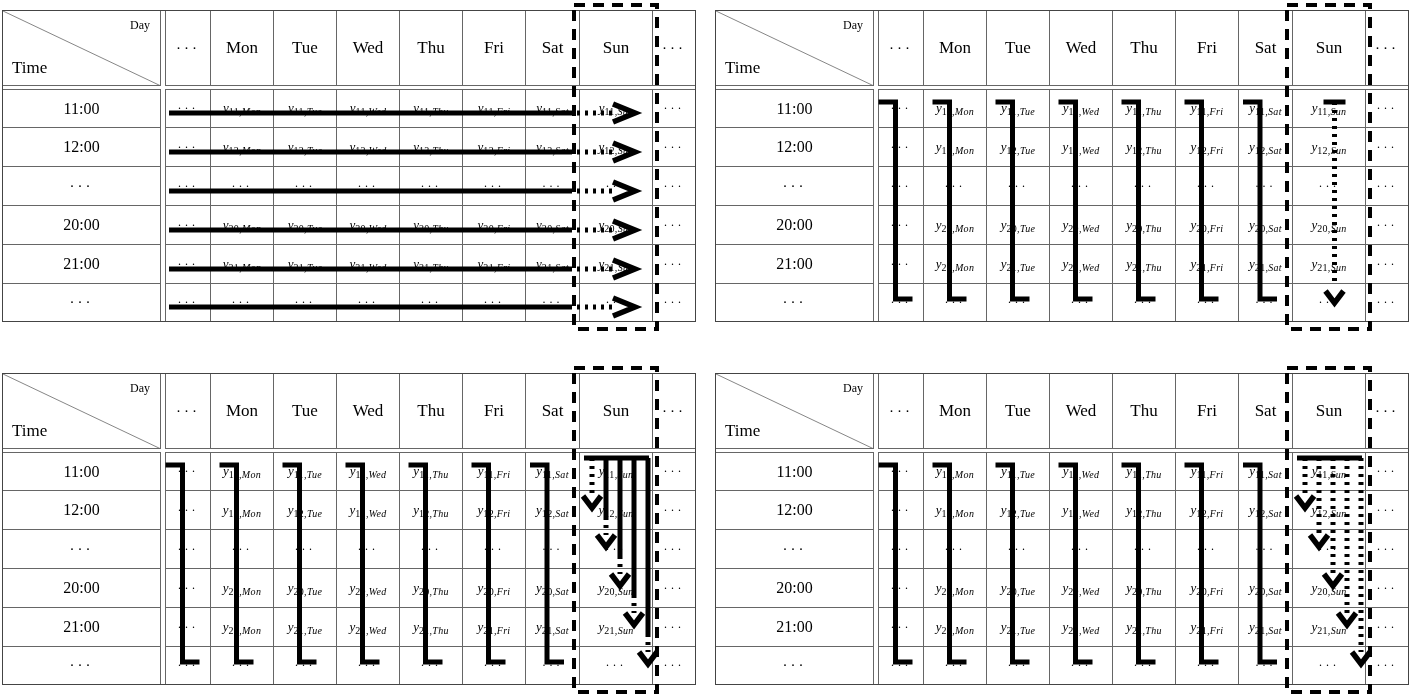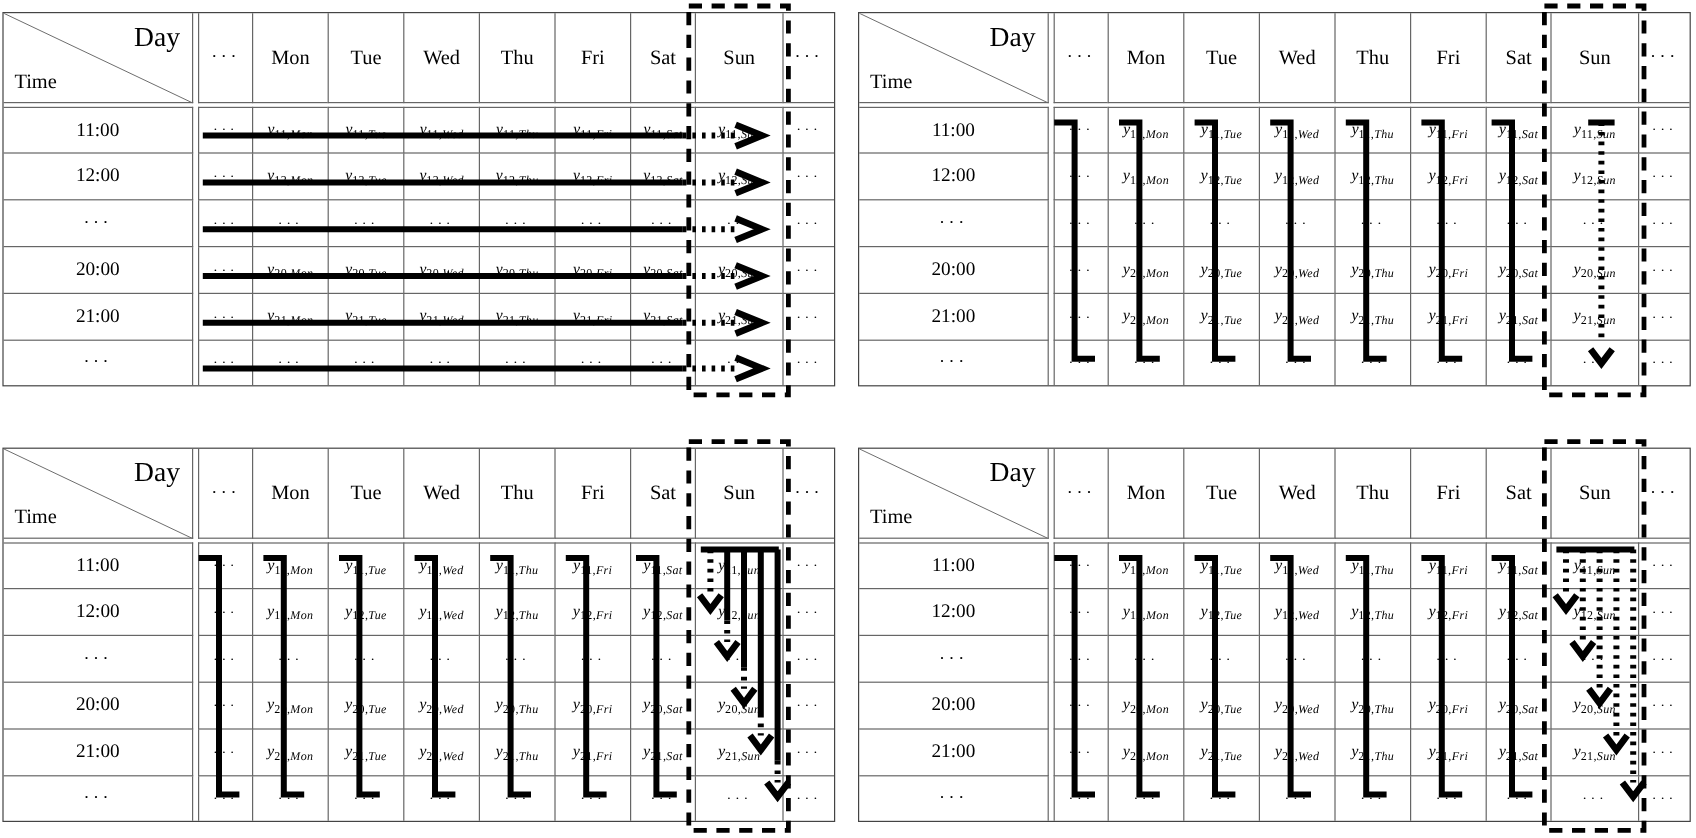--- a/index.html
+++ b/index.html
@@ -15,21 +15,21 @@
   .cell{box-sizing:border-box;display:flex;align-items:center;justify-content:center;
         flex:none;overflow:visible;white-space:nowrap;}
   .hcell,.corner{border-bottom:1px solid #666;}
   .daycol{border-left:1px solid #666;}
   .timecol{border-right:1px solid #666;}
   .drow.first .cell{border-top:1px solid #666;}
   .drow:not(.last) .cell{border-bottom:1px solid #666;}
   .vspacer{flex:none;}
   .corner{position:relative;}
   .corner svg{position:absolute;inset:0;}
-  .corner .day{position:absolute;top:7px;right:10px;font-size:23px;}
+  .corner .day{position:absolute;top:7px;right:10px;font-size:12px;}
   .corner .time{position:absolute;bottom:7px;left:9px;font-size:17px;}
   .hcell span{font-size:17px;}
   .timecell{font-size:16px;}
   .val{font-style:italic;font-size:13px;}
   .val sub{font-size:10px;vertical-align:-3px;letter-spacing:0.3px;}
   .val sub .num{font-style:normal;}
   .dots{letter-spacing:3px;font-size:12px;color:#000;}
   .hcell .dots,.timecell .dots{font-size:15px;}
   svg.overlay{position:absolute;left:0;top:0;width:694px;height:312px;
               overflow:visible;pointer-events:none;}

